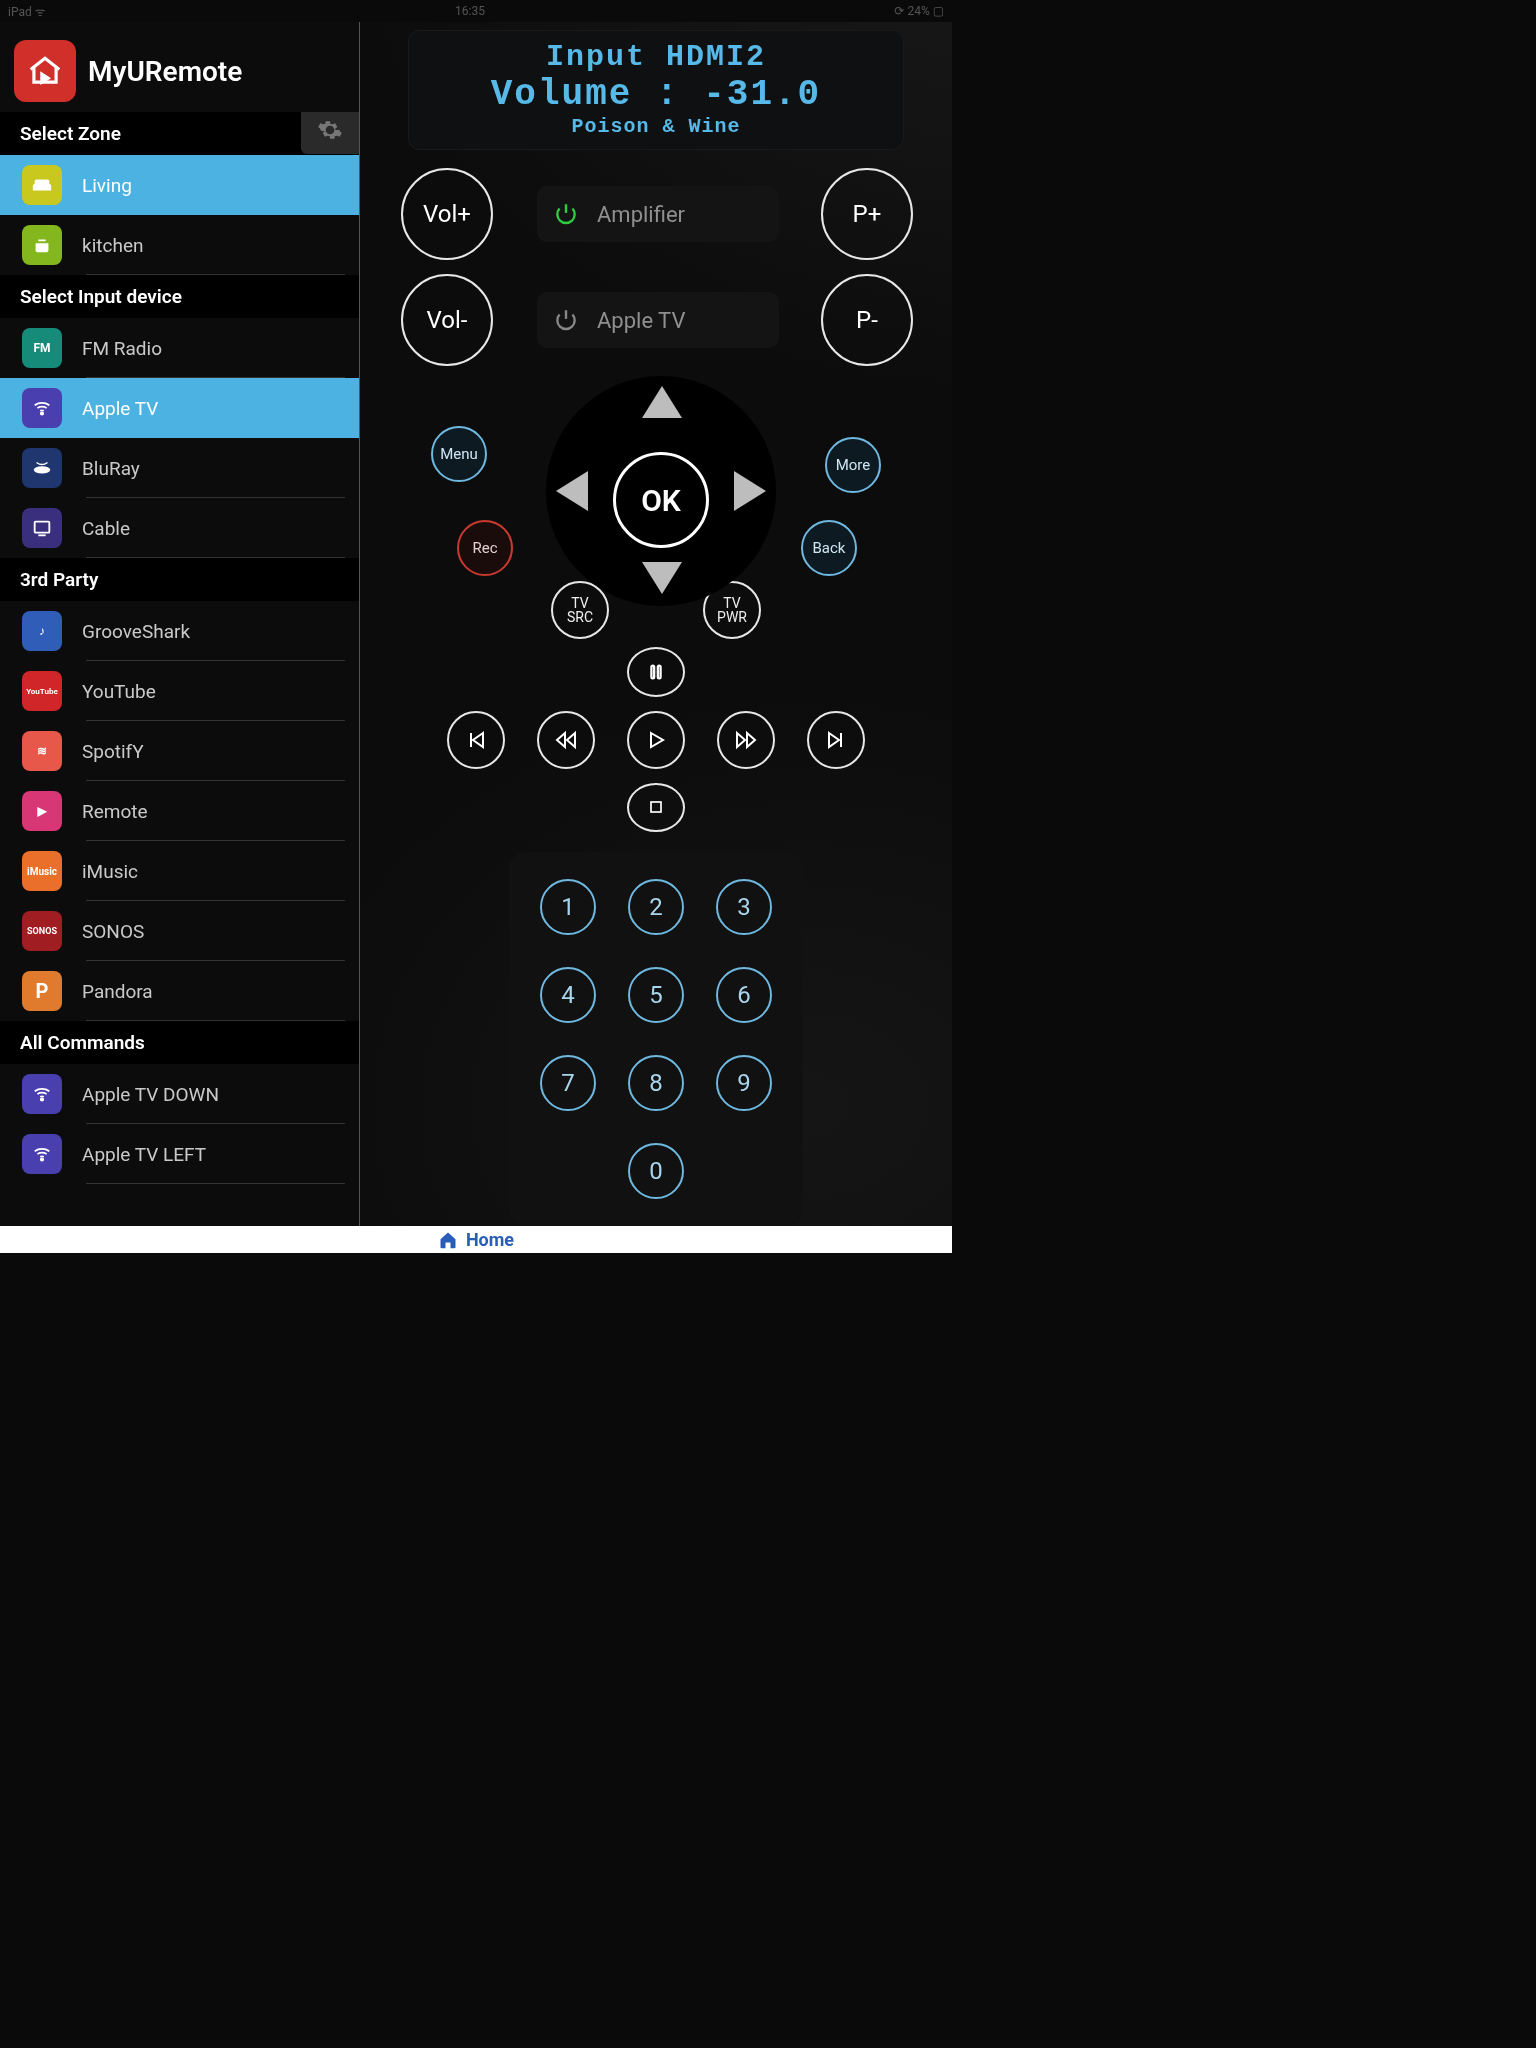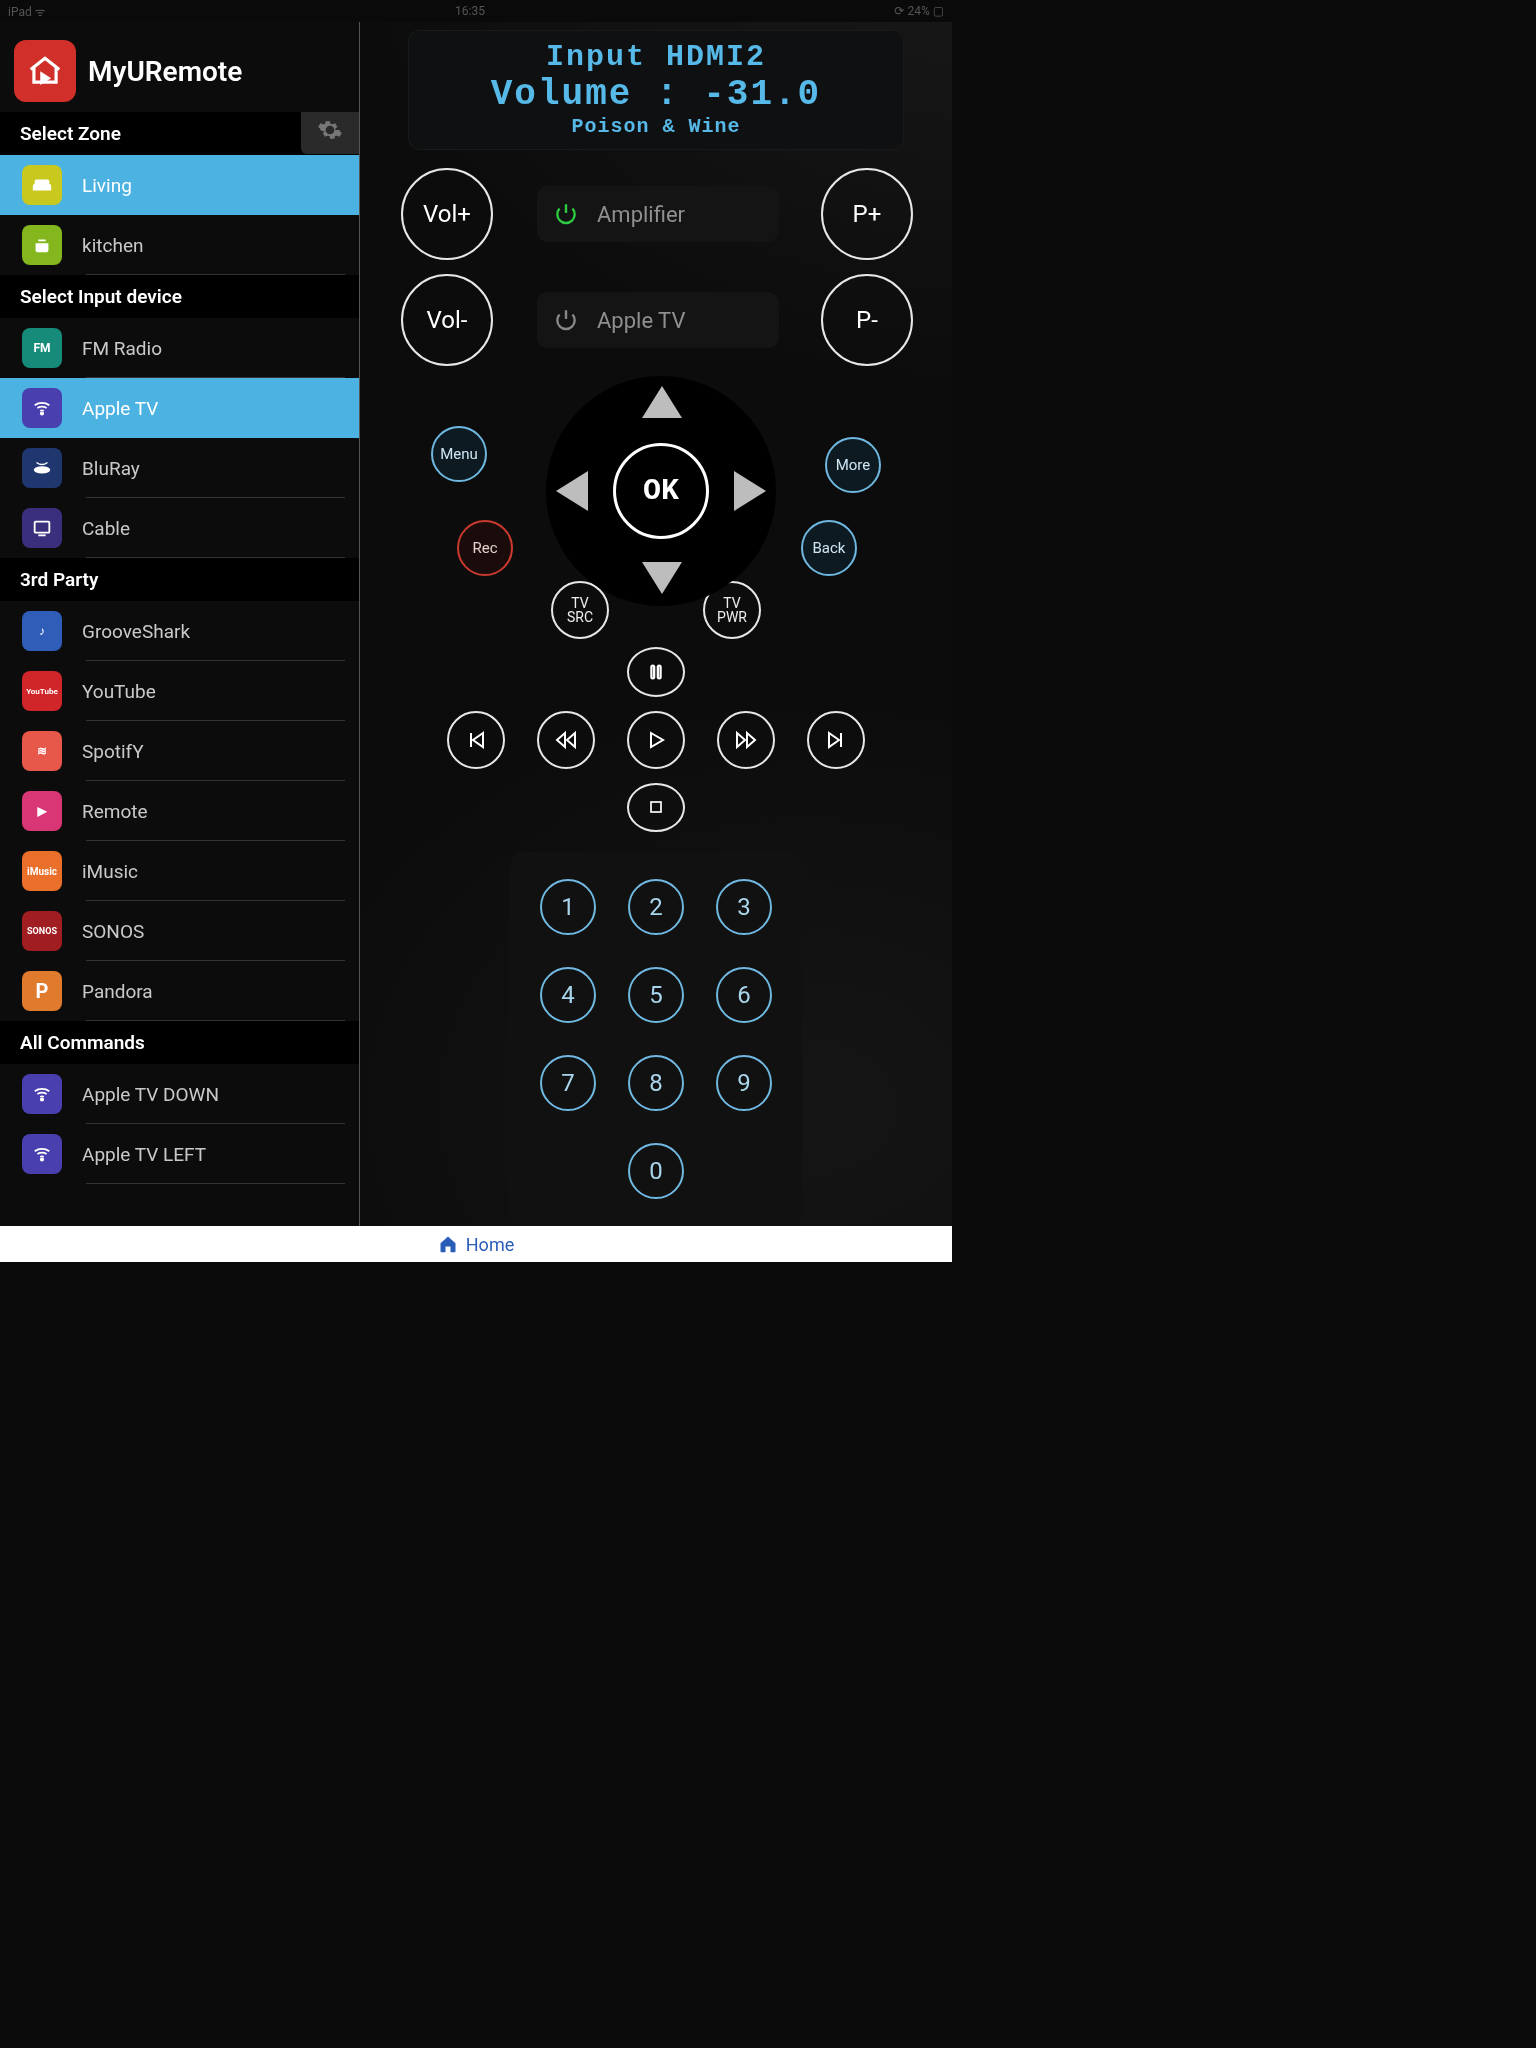--- a/index.html
+++ b/index.html
@@ -123,23 +123,23 @@
   }
   .dev-btn .pwr-active{color:#2ecc40}
   .dev-btn .pwr-idle{color:#888}
 
   .dpad-area{ position:relative; width:510px; height:240px; margin-top:10px;}
   .dpad-bg{
     position:absolute; left:145px; top:0; width:230px; height:230px;
     background:#000; border-radius:50%;
   }
   .ok-btn{
-    position:absolute; left:212px; top:67px; width:96px; height:96px;
+    position:absolute; left:212px; top:76px; width:96px; height:96px;
     border-radius:50%; border:3px solid #fff; display:flex; align-items:center; justify-content:center;
-    font-size:30px; font-weight:600;font-family:Liberation Mono, monospace;
+    font-size:30px; font-weight:600;
   }
   .arrow{ position:absolute; width:0; height:0; }
   .arrow.up{left:241px; top:10px; border-left:20px solid transparent;border-right:20px solid transparent;border-bottom:32px solid #bdbdbd;}
   .arrow.down{left:241px; top:186px; border-left:20px solid transparent;border-right:20px solid transparent;border-top:32px solid #bdbdbd;}
   .arrow.left{left:155px; top:95px; border-top:20px solid transparent;border-bottom:20px solid transparent;border-right:32px solid #bdbdbd;}
   .arrow.right{left:333px; top:95px; border-top:20px solid transparent;border-bottom:20px solid transparent;border-left:32px solid #bdbdbd;}
   .side-small{
     position:absolute; width:56px; height:56px; border-radius:50%;
     border:2px solid #6fb8e0; color:#cfe6f3; background:#0e1a22;
     display:flex; align-items:center; justify-content:center; font-size:15px;
@@ -171,23 +171,23 @@
     display:grid; grid-template-columns:repeat(3,70px); grid-auto-rows:70px; gap:18px;
   }
   .num{
     width:56px;height:56px;border-radius:50%;
     border:2px solid #6fb8e0; color:#a9d5ec;
     display:flex;align-items:center;justify-content:center;font-size:24px;margin:auto;
   }
   .num.zero{grid-column:2}
 
   .bottombar{
-    height:36px;background:#fff;color:#2a5db8;
+    height:27px;background:#fff;color:#2a5db8;
     display:flex;align-items:center;justify-content:center;gap:8px;
-    font-size:18px;font-weight:400;
+    font-size:18px;font-weight:700;
   }
 </style>
 </head>
 <body>
 
 <div class="status-bar">
   <span>iPad ᯤ</span>
   <span>16:35</span>
   <span>⟳ 24% ▢</span>
 </div>

